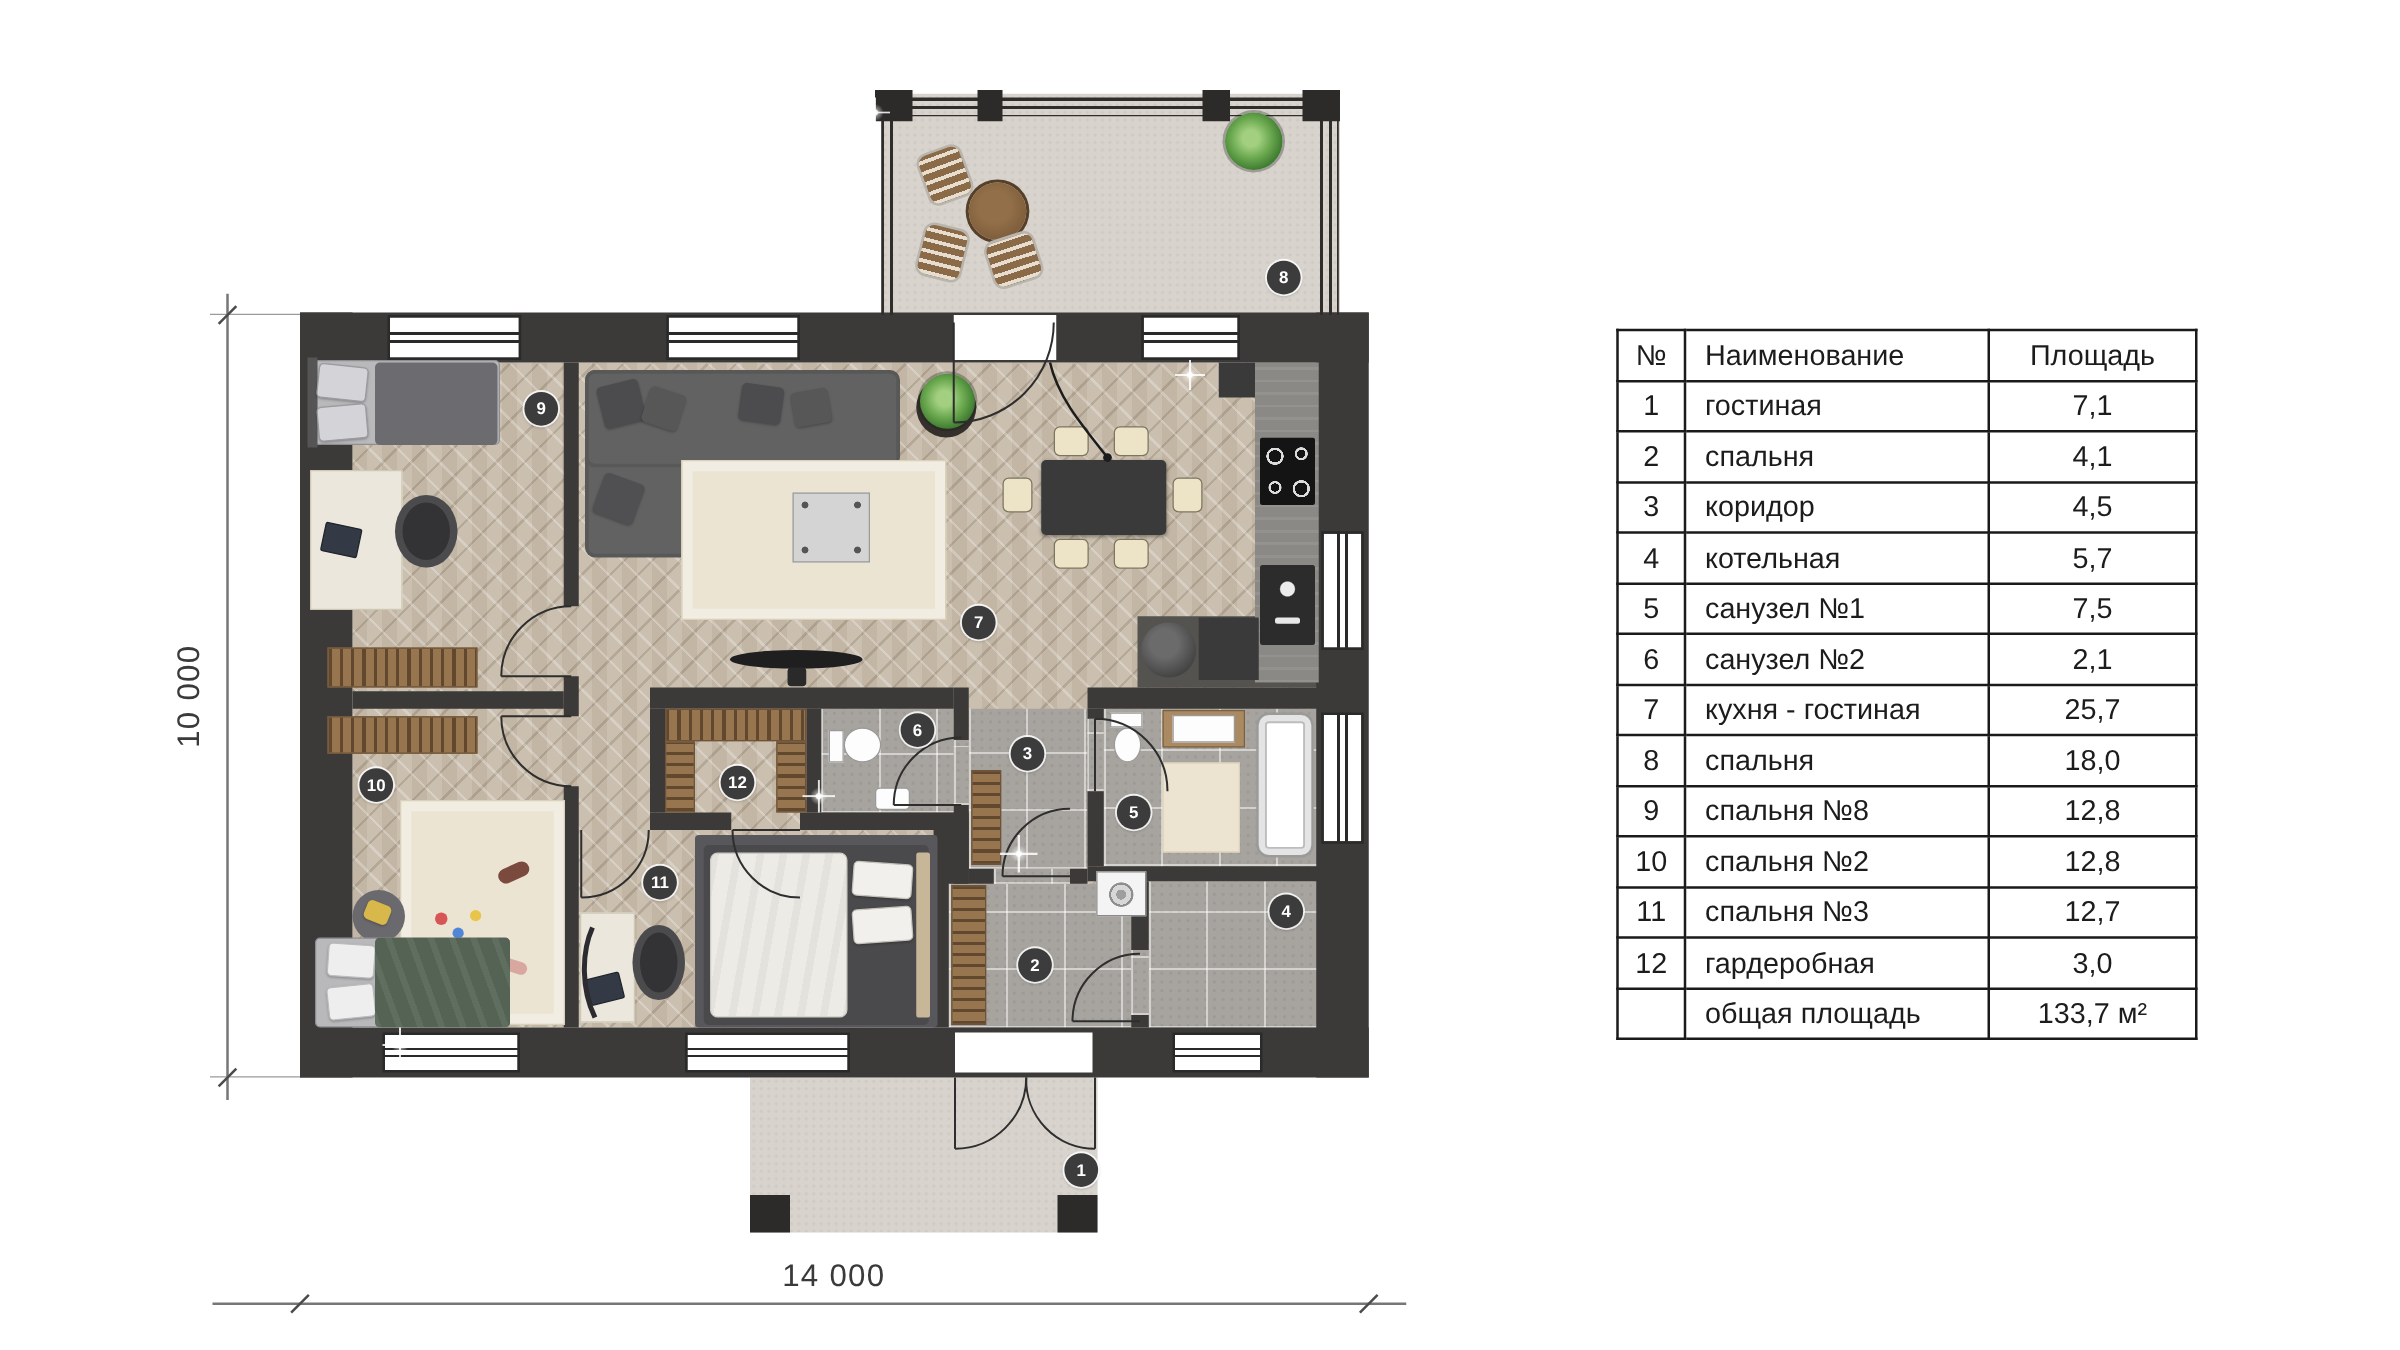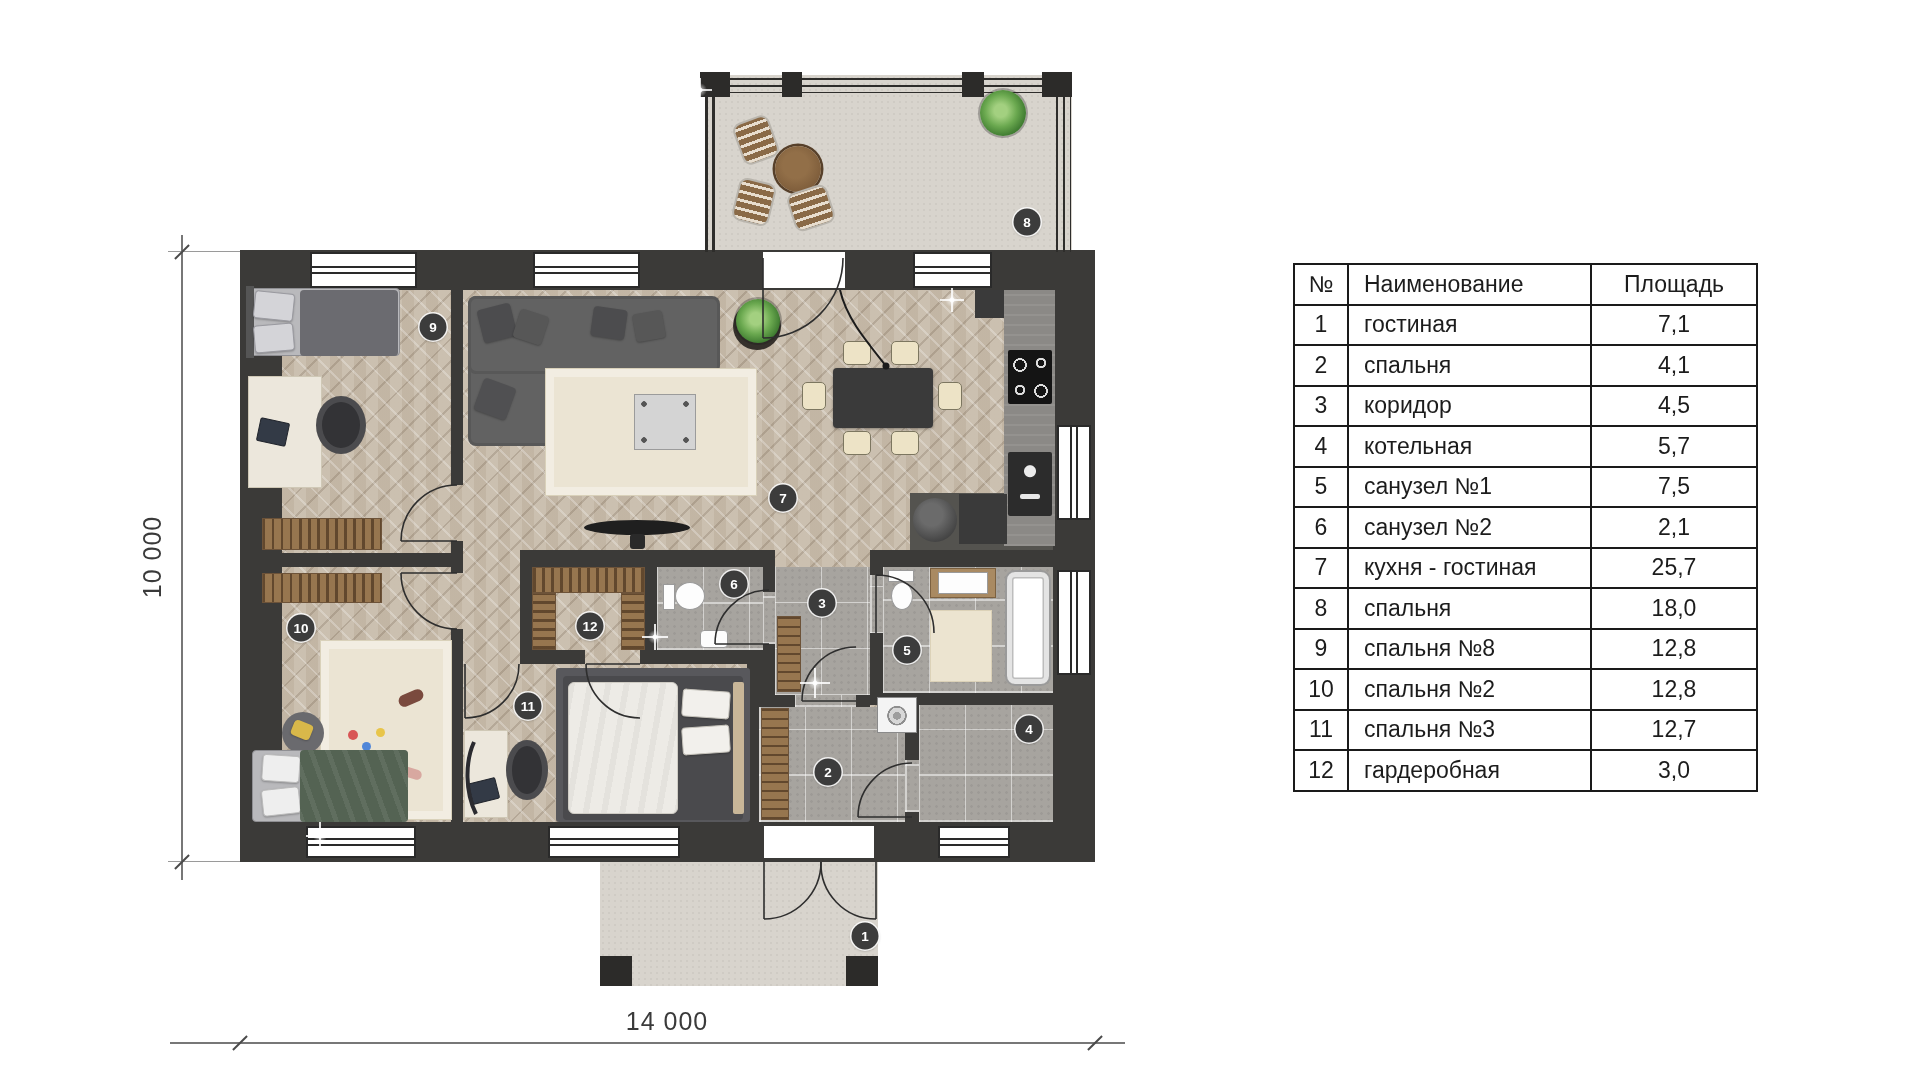--- a/index.html
+++ b/index.html
@@ -401,16 +401,21 @@
           <tr>
             <td class="col-num">11</td>
             <td class="col-name">спальня №3</td>
             <td class="col-area">12,7</td>
           </tr>
           <tr>
             <td class="col-num">12</td>
             <td class="col-name">гардеробная</td>
             <td class="col-area">3,0</td>
           </tr>
+          <tr>
+            <td class="col-num"></td>
+            <td class="col-name">общая площадь</td>
+            <td class="col-area">133,7 м²</td>
+          </tr>
         </tbody>
     </table>
   </div>
 </div>
 
 </body></html>

